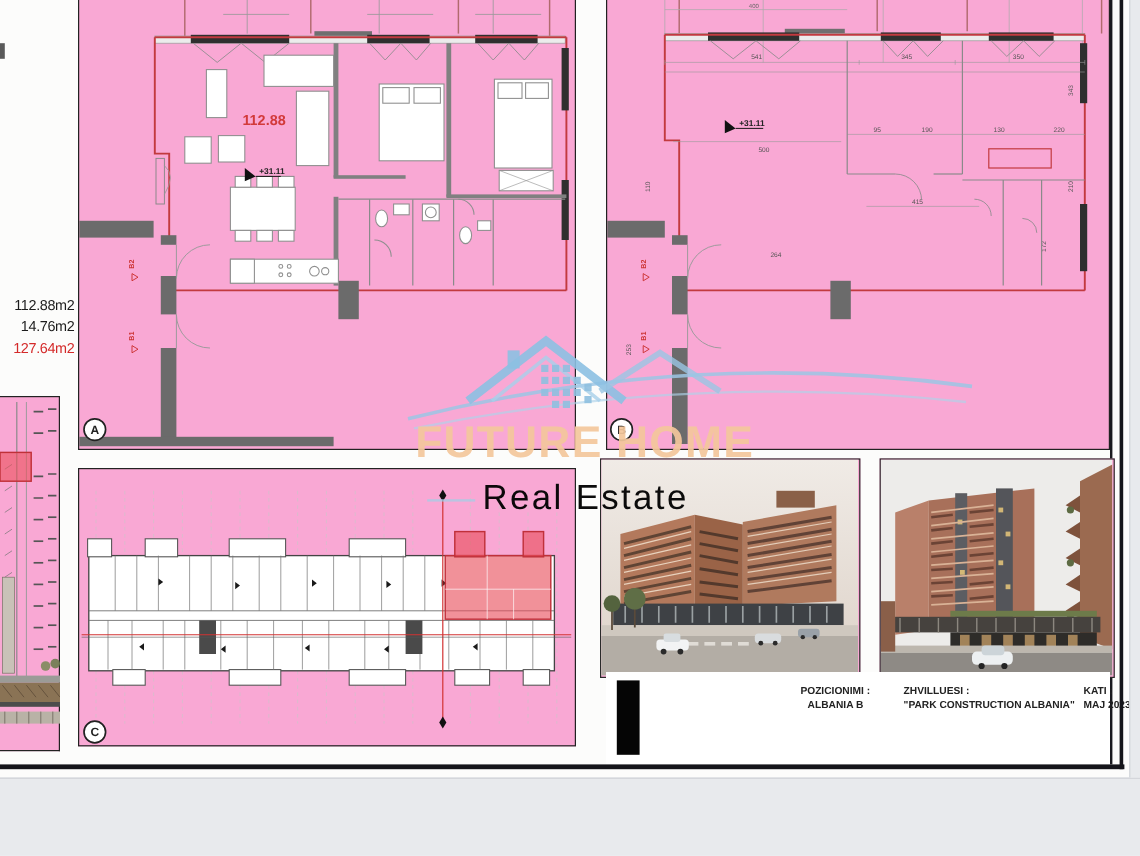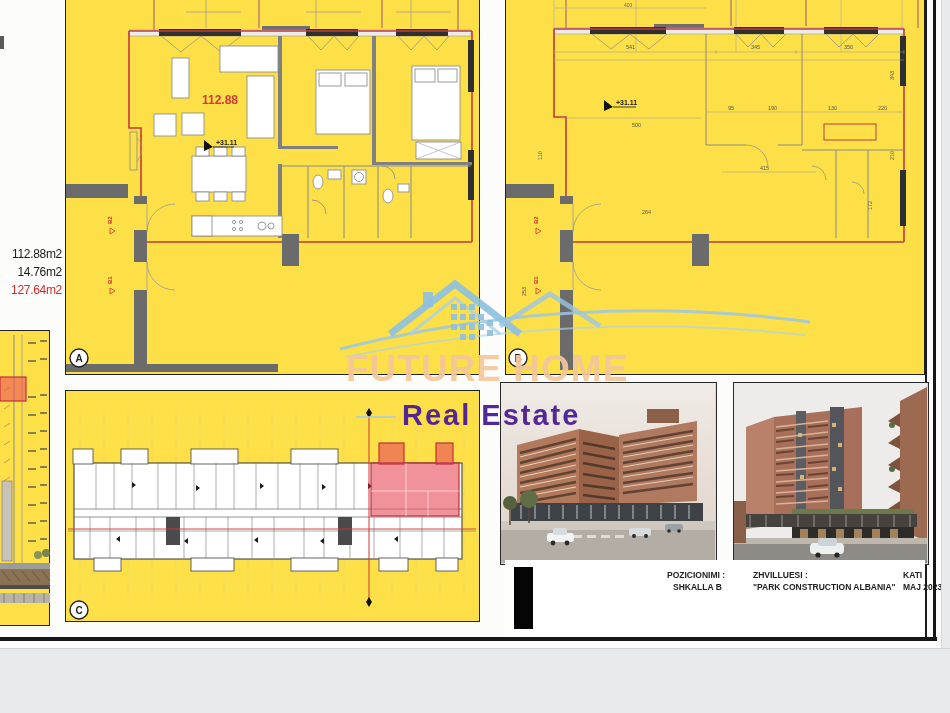--- a/index.html
+++ b/index.html
@@ -1,40 +1,40 @@
 <!DOCTYPE html>
 <html><head>
 <meta charset="utf-8">
 <style>
   * { margin:0; padding:0; box-sizing:border-box; }
   html,body { width:950px; height:713px; overflow:hidden; background:#e8eaed; font-family:"Liberation Sans",sans-serif; }
   #stage { position:relative; width:950px; height:713px; }
   #sheet { position:absolute; left:0; top:0; width:941px; height:648px; background:#fcfcfb; }
-  .panel { position:absolute; background:#fde047; }
+  .panel { position:absolute; background:#f9a8d4; }
   svg text { font-family:"Liberation Sans",sans-serif; }
 
   
   #sheet-bottom-border { position:absolute; left:0; top:637px; width:937px; height:4px; background:#15151a; }
   #sheet-right-border { position:absolute; left:933px; top:0; width:3px; height:641px; background:#15151a; }
   #panelb-right-border { position:absolute; left:925px; top:0; width:2px; height:637px; background:#1a1a1f; }
 
   
   #area-values { position:absolute; left:0; top:245px; width:62px; text-align:right; font-weight:400; font-size:12px; line-height:18px; color:#1c1c1c; letter-spacing:-0.3px; }
   #area-values .red { color:#d42a2a; }
   #cut-fragment { position:absolute; left:0; top:36px; width:4px; height:13px; background:#5a5a5a; }
 
   
   #title-block { position:absolute; left:505px; top:560px; width:420px; height:77px; background:#fff; }
   #title-bar { position:absolute; left:9px; top:7px; width:19px; height:62px; background:#050505; }
   .tb-col { position:absolute; top:9px; font-size:8.5px; font-weight:700; color:#222; line-height:12px; white-space:nowrap; }
 
   
   #watermark { position:absolute; left:0; top:0; width:950px; height:713px; pointer-events:none; z-index:50; }
   #wm-text1 { position:absolute; left:346px; top:348px; font-size:37px; font-weight:800; letter-spacing:1px; color:#f4c79c; opacity:.92; }
-  #wm-text2 { position:absolute; left:402px; top:399px; font-size:29px; font-weight:700; letter-spacing:2px; color:#4c1d95; opacity:.95; }
+  #wm-text2 { position:absolute; left:402px; top:399px; font-size:29px; font-weight:400; letter-spacing:2px; color:#000000; opacity:.95; }
   #wm-dash { position:absolute; left:356px; top:416px; width:40px; height:2px; background:#a9cbe4; opacity:.8; }
 
   #gray-bottom { position:absolute; left:0; top:648px; width:950px; height:65px; background:#e8eaed; border-top:1px solid #cfd2d6; }
   #gray-right { position:absolute; left:941px; top:0; width:9px; height:648px; background:#e8eaed; border-left:1px solid #d3d6da; }
 </style>
 </head>
 <body>
 
 <div id="stage">
   <div id="sheet">
@@ -596,21 +596,21 @@
             <circle cx="103" cy="172" r="2.6" fill="#242424"></circle>
         </g>
         <rect x="0" y="118" width="12" height="42" fill="#8a5f49"></rect>
       </svg>
     </div>
 
     <div id="title-block">
       <div id="title-bar"></div>
       <div class="tb-col" style="left:162px">
         <div>POZICIONIMI :</div>
-        <div style="padding-left:6px">SHKALLA  B</div>
+        <div style="padding-left:6px">ALBANIA  B</div>
       </div>
       <div class="tb-col" style="left:248px">
         <div>ZHVILLUESI :</div>
         <div>"PARK CONSTRUCTION ALBANIA"</div>
       </div>
       <div class="tb-col" style="left:398px">
         <div>KATI :</div>
         <div>MAJ 2023</div>
       </div>
     </div>

